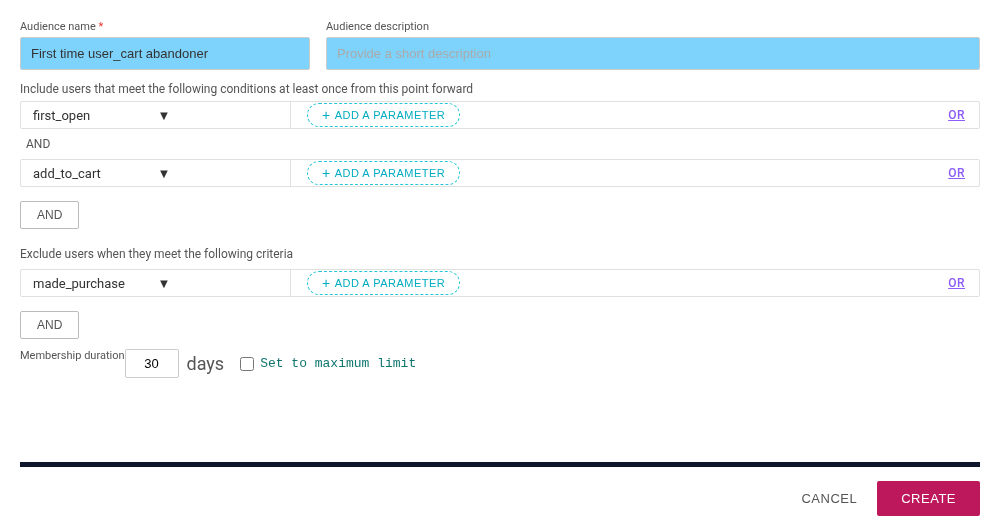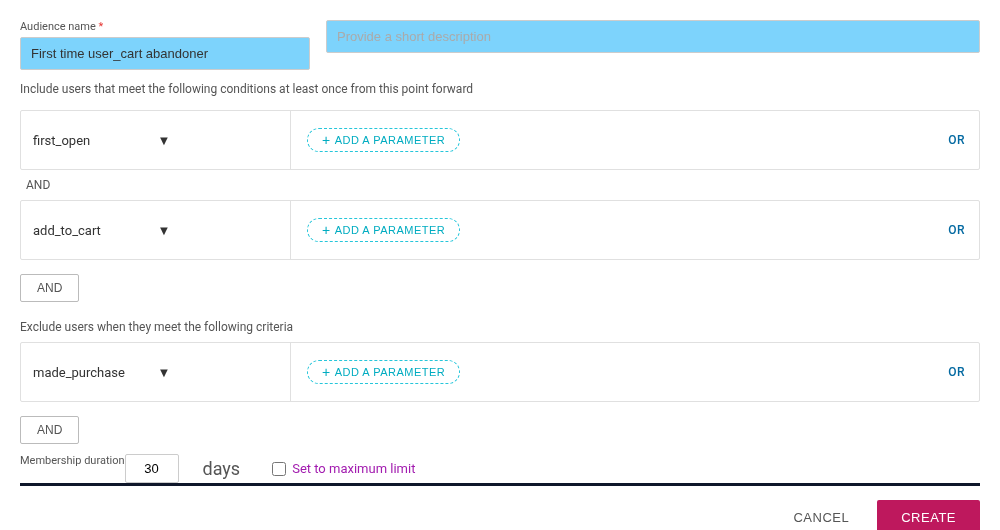--- a/index.html
+++ b/index.html
@@ -58,30 +58,30 @@
     }
     .char-count {
       font-size: 11px;
       color: #888;
       text-align: right;
       margin-top: 3px;
     }
     .include-label {
       font-size: 12px;
       color: #555;
-      margin: 8px 0 14px 0;
+      margin: 8px 0 5px 0;
     }
     .condition-row {
       display: flex;
       align-items: center;
       border: 1px solid #e0e0e0;
       border-radius: 2px;
       background: #fff;
       margin-bottom: 0;
-      height: 60px;
+      height: 28px;
     }
     .event-select {
       display: flex;
       align-items: center;
       width: 270px;
       padding: 0 12px;
       border-right: 1px solid #e0e0e0;
       cursor: pointer;
       height: 100%;
       flex-shrink: 0;
@@ -114,26 +114,27 @@
       align-items: center;
       gap: 4px;
       background: transparent;
       letter-spacing: 0.5px;
     }
     .add-param-btn .plus {
       font-size: 14px;
       line-height: 1;
     }
     .or-btn {
-      color: #0369a1;
+      color: #8b5cf6;
       font-size: 12px;
       font-weight: 500;
       padding: 0 14px;
       cursor: pointer;
       letter-spacing: 0.5px;
+      text-decoration: underline;
     }
     .and-connector {
       font-size: 12px;
       color: #555;
       margin: 8px 0 8px 6px;
     }
     .and-button {
       border: 1px solid #bbb;
       border-radius: 2px;
       background: #fff;
@@ -155,21 +156,21 @@
       color: #555;
       margin-bottom: 4px;
     }
     .membership-group {
       display: flex;
       flex-direction: row;
     }
     .membership-input-row {
       display: flex;
       align-items: center;
-      gap: 24px;
+      gap: 8px;
     }
     .days-input {
       border: 1px solid #ccc;
       border-radius: 2px;
       padding: 6px 8px;
       width: 54px;
       font-size: 13px;
       text-align: center;
       outline: none;
     }
@@ -183,29 +184,30 @@
       gap: 6px;
       margin-left: 8px;
     }
     .checkbox-group input[type="checkbox"] {
       width: 14px;
       height: 14px;
       accent-color: #00acc1;
     }
     .checkbox-label {
       font-size: 13px;
-      color: #a21caf;
+      color: #0f766e;
+      font-family: Liberation Mono, monospace;
     }
     .footer {
       display: flex;
       justify-content: flex-end;
       align-items: flex-end;
       padding: 14px 0 14px 0;
-      gap: 8px;
-      border-top: 3px solid #0f172a;
+      gap: 0;
+      border-top: 5px solid #0f172a;
       margin-top: auto;
     }
     .cancel-btn {
       background: transparent;
       border: none;
       color: #555;
       font-size: 13px;
       font-weight: 500;
       padding: 10px 20px;
       cursor: pointer;
@@ -233,20 +235,21 @@
 <div class="container">
 
   <div class="top-row">
     <div class="field-group name-group">
       <div class="field-label">
         <span>Audience name</span><span class="required"> *</span>
       </div>
       <input class="text-input" type="text" value="First time user_cart abandoner" style="">
     </div>
     <div class="field-group desc-group">
+      <div class="field-label">Audience description</div>
       <input class="text-input" type="text" placeholder="Provide a short description" style="">
     </div>
   </div>
 
   <div class="include-label">Include users that meet the following conditions at least once from this point forward</div>
 
   <div class="section-block">
 
     <div class="condition-row">
       <div class="event-select">

